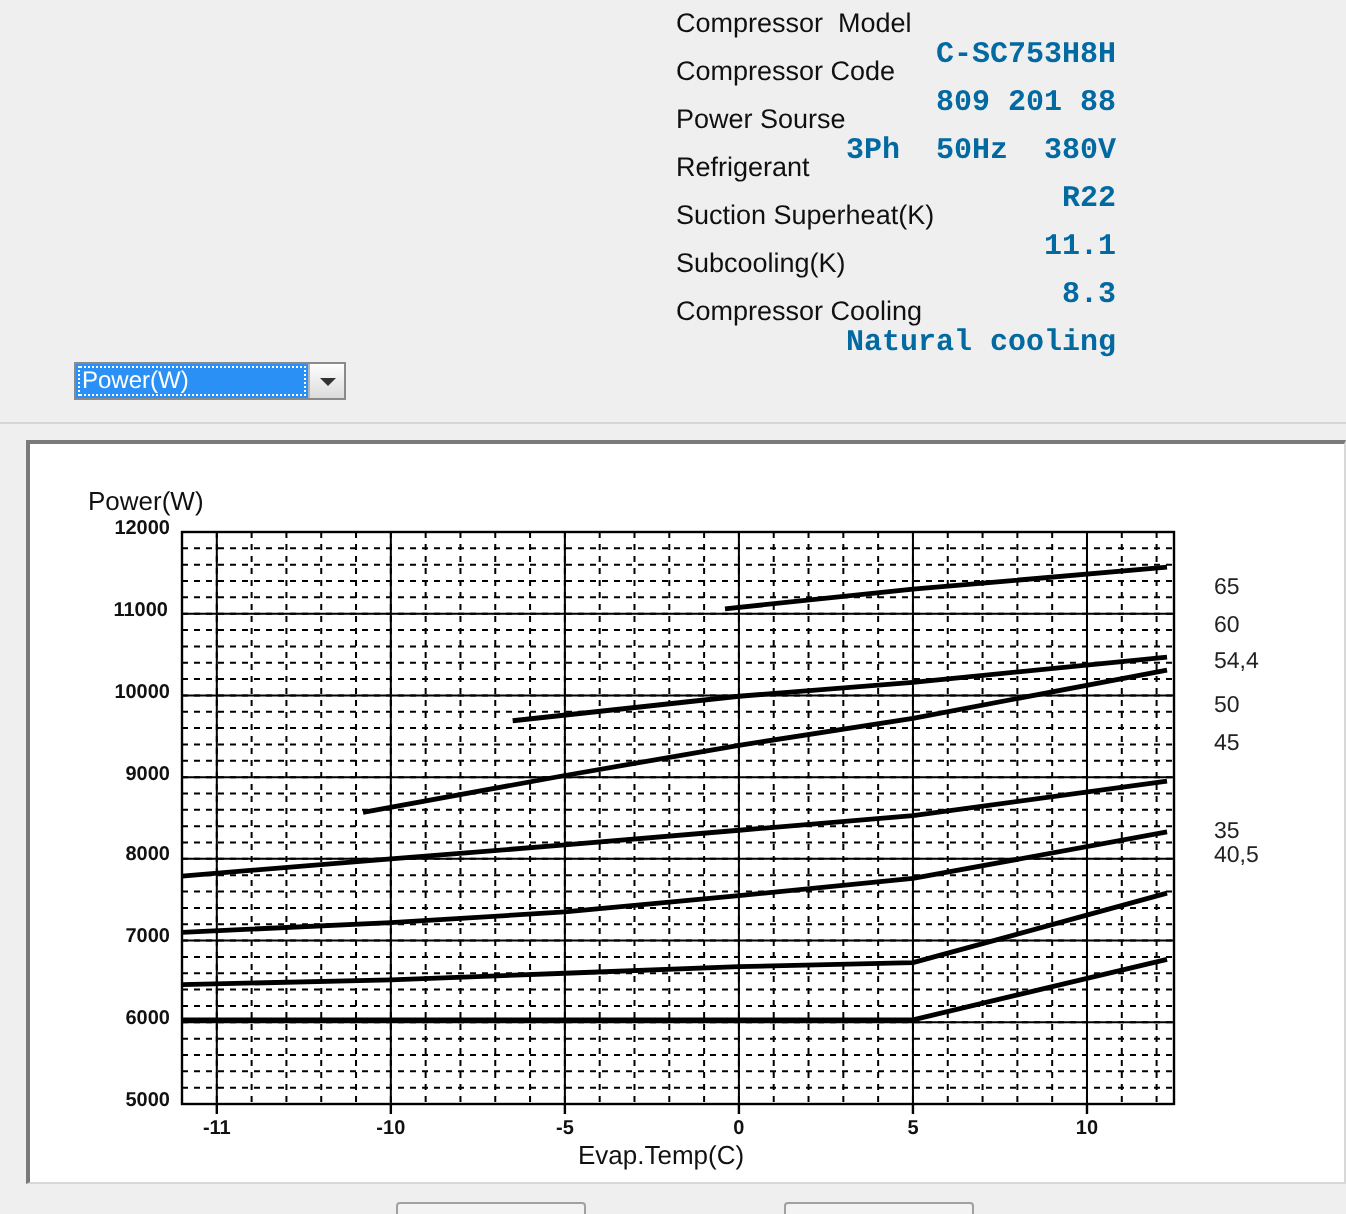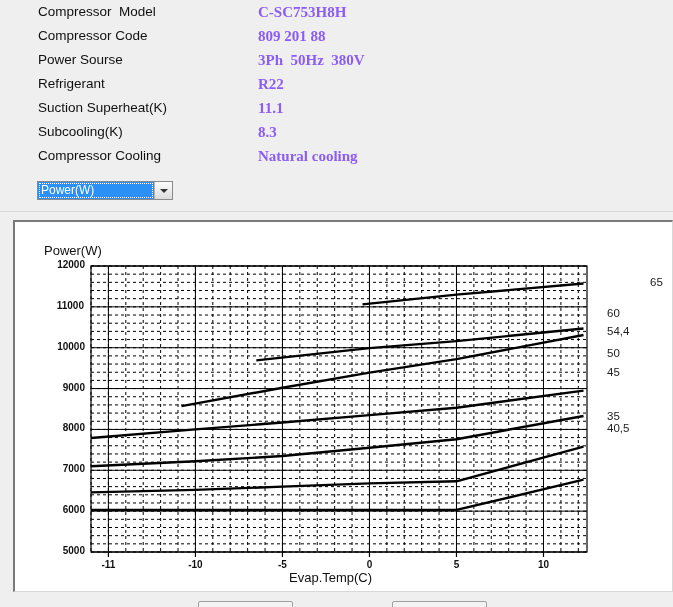--- a/index.html
+++ b/index.html
@@ -18,35 +18,36 @@
 
   
   .spec-table {
     position: absolute;
     left: 38px;
     top: 4px;
     width: 520px;
   }
   .spec-row {
     display: flex;
-    align-items: flex-start;
+    align-items: flex-end;
     height: 24px;
+    flex-direction: column;
   }
   .spec-label {
     width: 220px;
     font-size: 13.5px;
     color: #101010;
     font-family: "Liberation Sans", sans-serif;
     white-space: pre;
   }
   .spec-value {
-    font-family: Liberation Serif, serif;
+    font-family: Liberation Mono, monospace;
     font-weight: bold;
     font-size: 15px;
-    color: #8b5cf6;
+    color: #0369a1;
     white-space: pre;
   }
 
   
   .combo {
     position: absolute;
     left: 37px;
     top: 181px;
     width: 136px;
     height: 19px;
@@ -320,21 +321,21 @@
     </div>
   <div id="xtick-host">
       <div class="tick xtick" style="left: 88.4035px; top: 559px;">-11</div>
       <div class="tick xtick" style="left: 175.421px; top: 559px;">-10</div>
       <div class="tick xtick" style="left: 262.439px; top: 559px;">-5</div>
       <div class="tick xtick" style="left: 349.456px; top: 559px;">0</div>
       <div class="tick xtick" style="left: 436.474px; top: 559px;">5</div>
       <div class="tick xtick" style="left: 523.491px; top: 559px;">10</div>
     </div>
   <div id="legend-host">
-      <div class="legend-item" style="top: 276px; margin-left: 43px;">65</div>
+      <div class="legend-item" style="top: 288px;">65</div>
       <div class="legend-item" style="top: 307px;">60</div>
       <div class="legend-item" style="top: 325px;">54,4</div>
       <div class="legend-item" style="top: 347px;">50</div>
       <div class="legend-item" style="top: 366px;">45</div>
       <div class="legend-item" style="top: 388px; margin-top: 34px;">40,5</div>
       <div class="legend-item" style="top: 410px;">35</div>
     </div>
 
   <div class="btm-btn b1"></div>
   <div class="btm-btn b2"></div>

